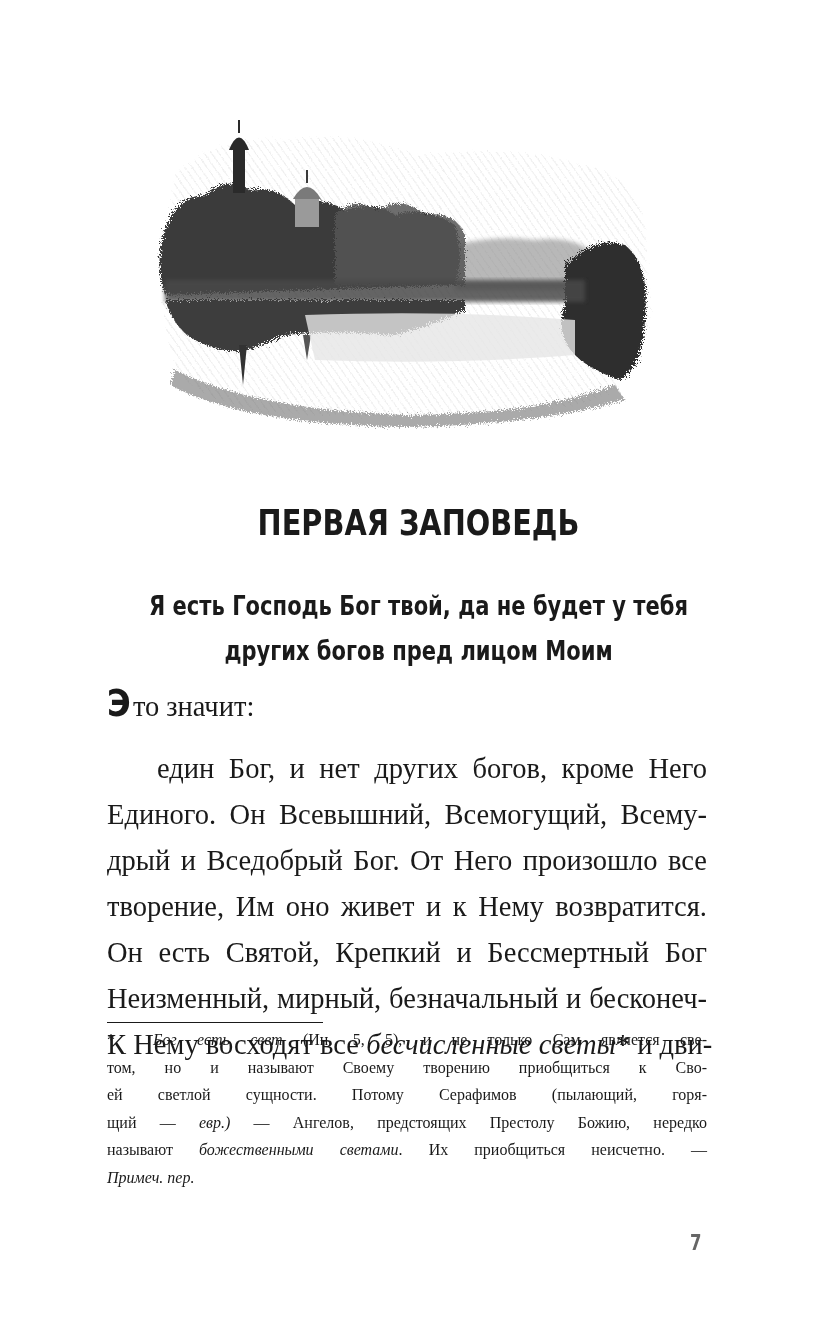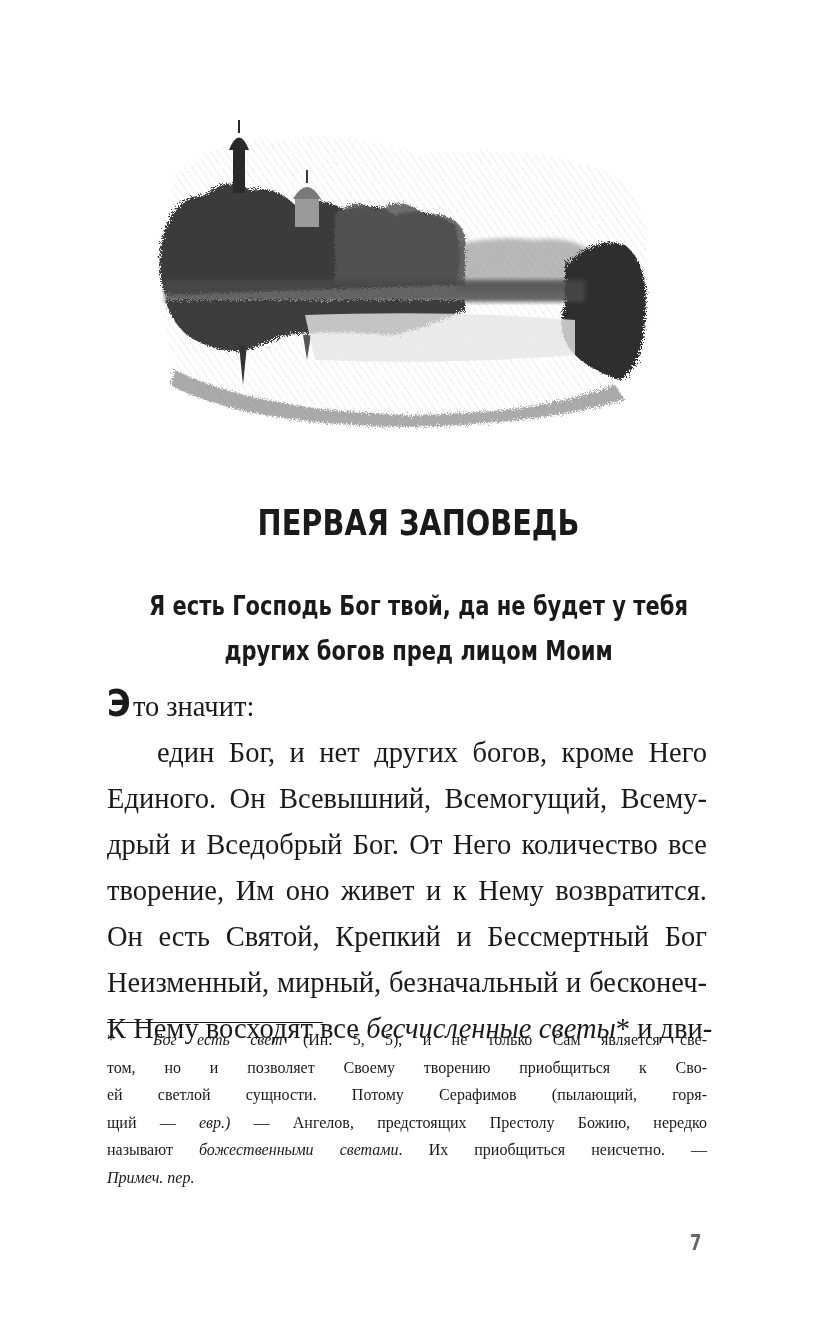--- a/index.html
+++ b/index.html
@@ -65,20 +65,21 @@
       white-space: nowrap;
       text-align: justify;
       text-align-last: justify;
     }
     .body-text .line.first {
       text-align: left;
       text-align-last: left;
     }
     .body-text .line.indent {
       padding-left: 50px;
+      margin-top: 16px;
     }
     .dropcap {
       font-family: "DejaVu Sans", sans-serif;
       font-weight: bold;
       font-size: 38px;
       line-height: 1;
       display: inline-block;
       transform: scaleX(0.85);
       transform-origin: 0 100%;
       margin-right: -2px;
@@ -180,31 +181,31 @@
 
 <div class="commandment">
   <span>Я есть Господь Бог твой, да не будет у тебя</span>
   <span>других богов пред лицом Моим</span>
 </div>
 
 <div class="body-text">
   <span class="line first"><span class="dropcap">Э</span><span>то значит:</span></span>
   <span class="line indent">един Бог, и нет других богов, кроме Него</span>
   <span class="line">Единого. Он Всевышний, Всемогущий, Всему-</span>
-  <span class="line">дрый и Вседобрый Бог. От Него количество все</span>
+  <span class="line">дрый и Вседобрый Бог. От Него произошло все</span>
   <span class="line">творение, Им оно живет и к Нему возвратится.</span>
   <span class="line">Он есть Святой, Крепкий и Бессмертный Бог</span>
   <span class="line">Неизменный, мирный, безначальный и бесконеч-</span>
   <span class="line"><span>К Нему восходят все </span><span class="it">бесчисленные светы</span><span>*</span><span> и дви-</span></span>
 </div>
 
 <div class="fn-rule"></div>
 
 <div class="footnote">
   <span class="line"><span class="fn-star">*</span><span class="it">Бог есть свет</span><span> (Ин. 5, 5), и не только Сам является све-</span></span>
-  <span class="line">том, но и позволяет Своему творению приобщиться к Сво-</span>
+  <span class="line">том, но и называют Своему творению приобщиться к Сво-</span>
   <span class="line">ей светлой сущности. Потому Серафимов (пылающий, горя-</span>
   <span class="line"><span>щий — </span><span class="it">евр.)</span><span> — Ангелов, предстоящих Престолу Божию, нередко</span></span>
   <span class="line"><span>называют </span><span class="it">божественными светами</span><span>. Их приобщиться неисчетно. —</span></span>
   <span class="line last"><span class="it">Примеч. пер.</span></span>
 </div>
 
 <div class="page-number">7</div>
 
 </body></html>

